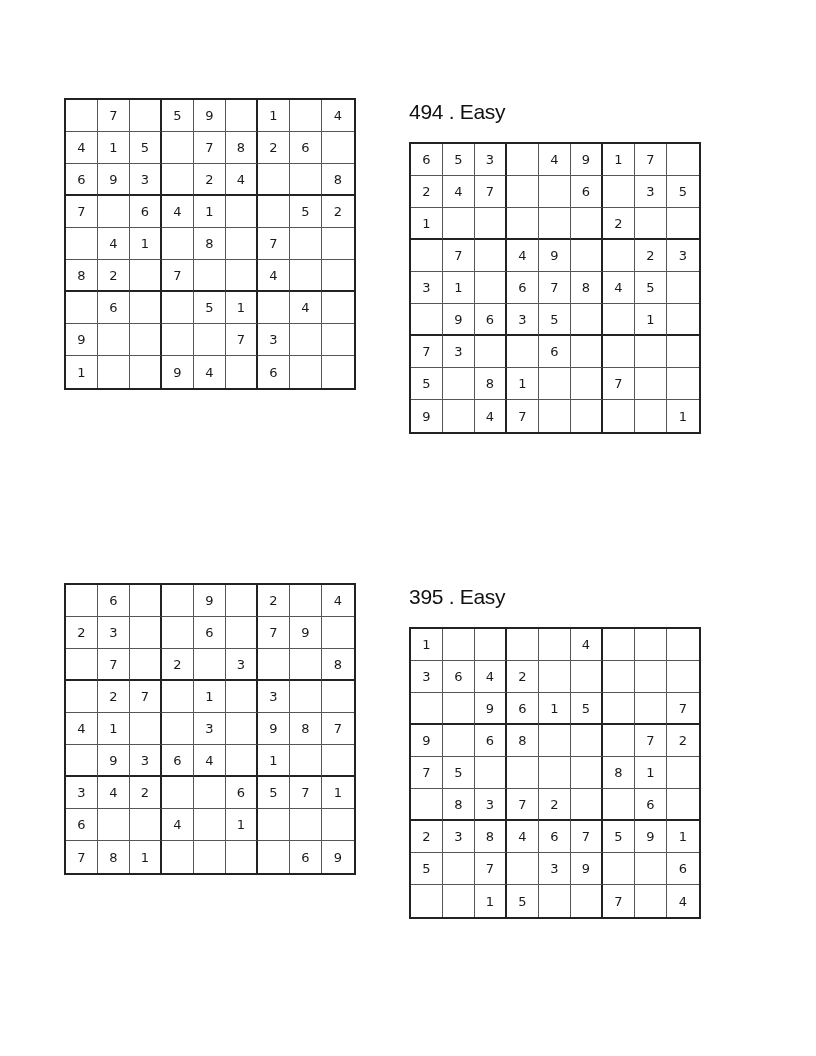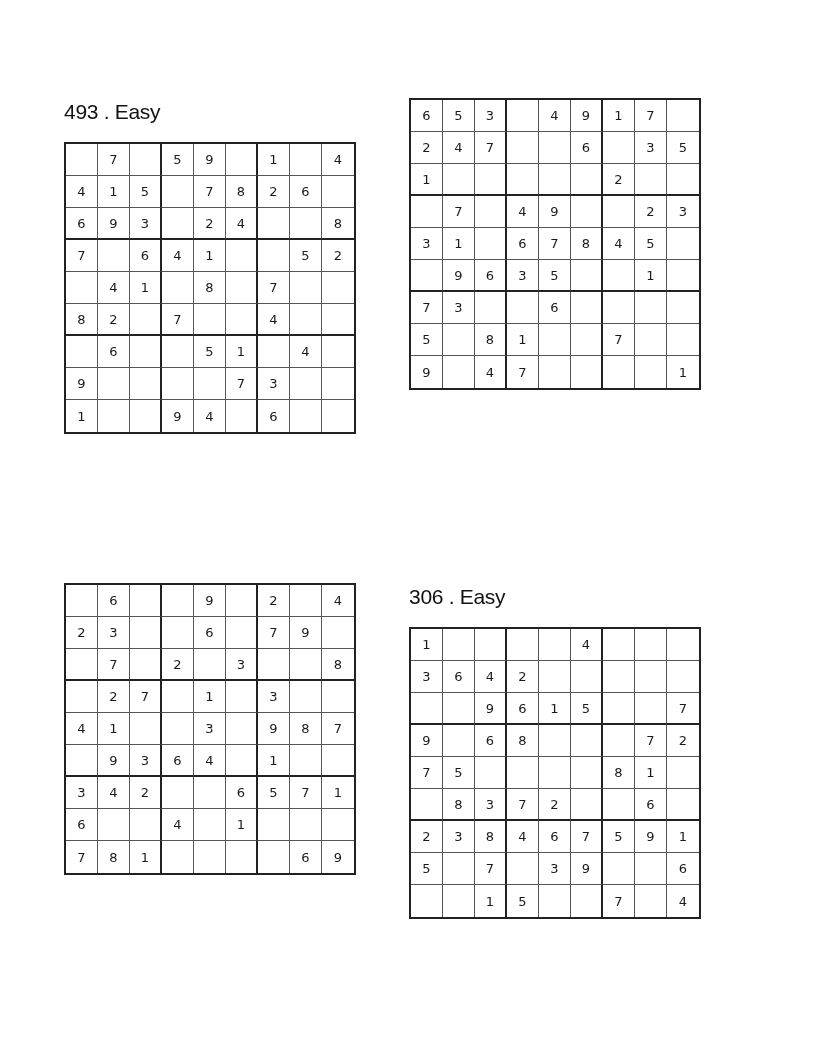--- a/index.html
+++ b/index.html
@@ -15,21 +15,20 @@
             font-family: "DejaVu Sans", sans-serif; font-size: 13px; color: #1a1a1a; }
     .cell.c9 { border-right: none; }
     .cell.r9 { border-bottom: none; }
     .cell.box-r { border-right: 2px solid #222; }
     .cell.box-b { border-bottom: 2px solid #222; }
   </style>
 </head>
 <body>
 
 <div class="puzzle" style="left:64px; top:98px;">
-  <div class="puzzle-title">493 . Easy</div>
   <div class="grid">
       <div class="cell"></div>
       <div class="cell">7</div>
       <div class="cell box-r"></div>
       <div class="cell">5</div>
       <div class="cell">9</div>
       <div class="cell box-r"></div>
       <div class="cell">1</div>
       <div class="cell"></div>
       <div class="cell c9">4</div>
@@ -102,20 +101,21 @@
       <div class="cell r9">9</div>
       <div class="cell r9">4</div>
       <div class="cell r9 box-r"></div>
       <div class="cell r9">6</div>
       <div class="cell r9"></div>
       <div class="cell c9 r9"></div>
     </div>
 </div>
 
 <div class="puzzle" style="left:409px; top:98px;">
+  <div class="puzzle-title">494 . Easy</div>
   <div class="grid">
       <div class="cell">6</div>
       <div class="cell">5</div>
       <div class="cell box-r">3</div>
       <div class="cell"></div>
       <div class="cell">4</div>
       <div class="cell box-r">9</div>
       <div class="cell">1</div>
       <div class="cell">7</div>
       <div class="cell c9"></div>
@@ -274,21 +274,21 @@
       <div class="cell r9"></div>
       <div class="cell r9"></div>
       <div class="cell r9 box-r"></div>
       <div class="cell r9"></div>
       <div class="cell r9">6</div>
       <div class="cell c9 r9">9</div>
     </div>
 </div>
 
 <div class="puzzle" style="left:409px; top:583px;">
-  <div class="puzzle-title">306 . Easy</div>
+  <div class="puzzle-title">395 . Easy</div>
   <div class="grid">
       <div class="cell">1</div>
       <div class="cell"></div>
       <div class="cell box-r"></div>
       <div class="cell"></div>
       <div class="cell"></div>
       <div class="cell box-r">4</div>
       <div class="cell"></div>
       <div class="cell"></div>
       <div class="cell c9"></div>

